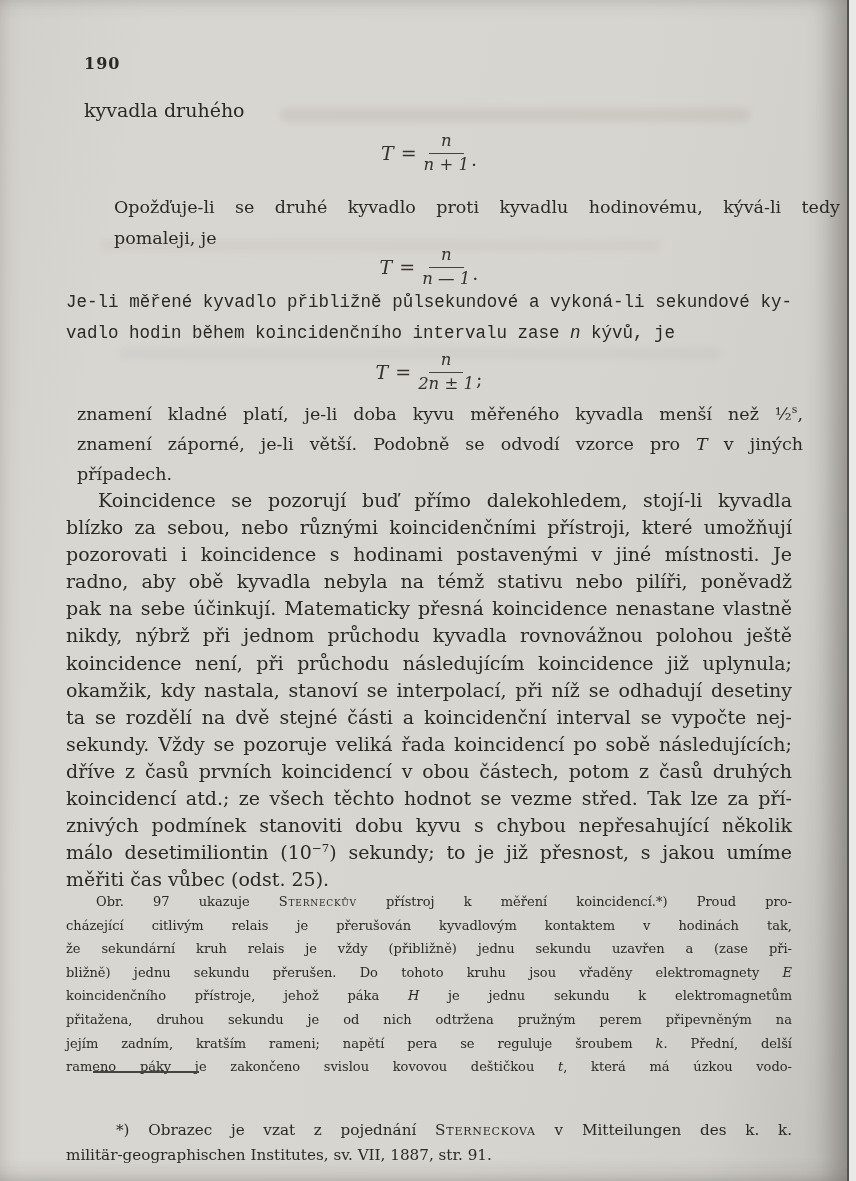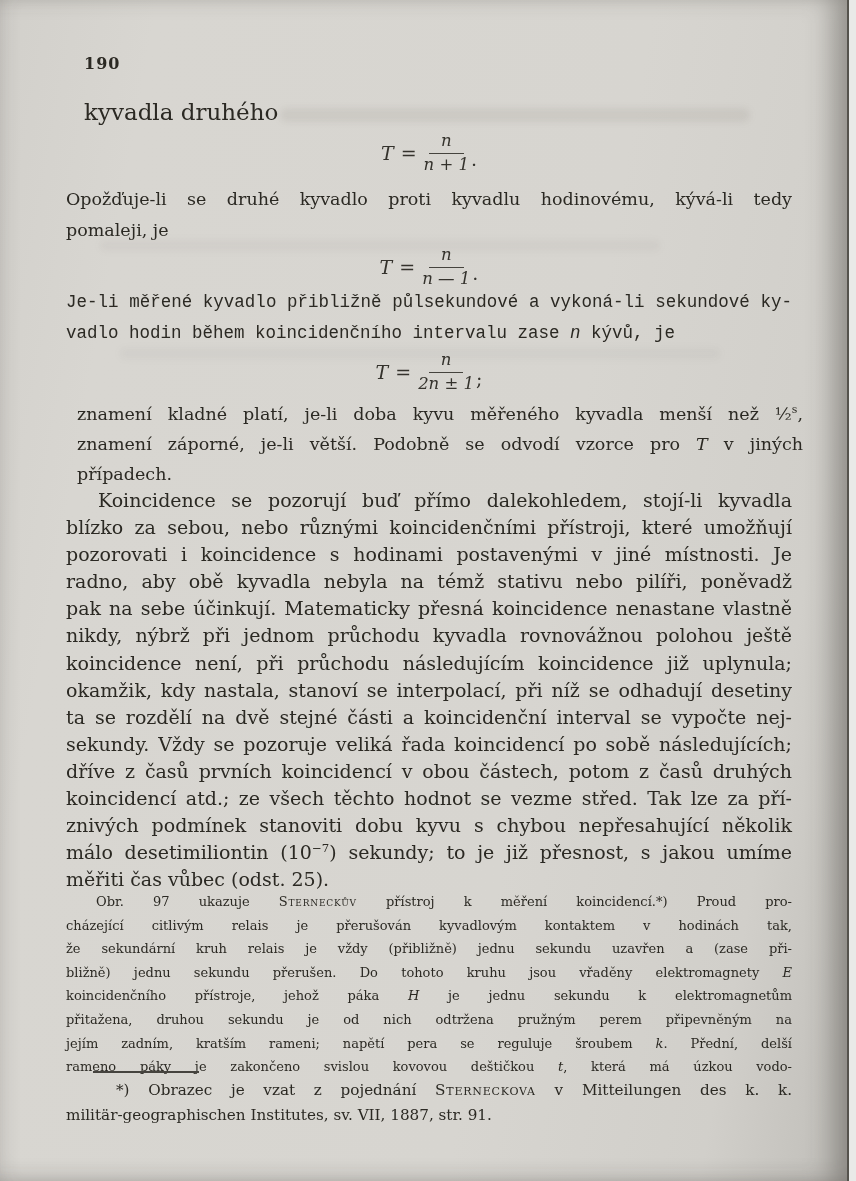--- a/index.html
+++ b/index.html
@@ -30,21 +30,21 @@
   .foot .ln { font-size:15.2px; line-height:24.8px; }
   .ind-32 { text-indent:32px; }
   .ind-30 { text-indent:30px; }
   .ind-50 { text-indent:50px; }
 
   .it { font-style:italic; }
   .sc { font-variant:small-caps; letter-spacing:.8px; }
   .sup { vertical-align:super; font-size:.62em; line-height:0; }
 
   .pagenum { font-size:16px; font-weight:bold; letter-spacing:1px; }
-  .introline { font-size:23px; }
+  .introline { font-size:19px; }
 
   .formula {
     position:absolute; left:66px; width:726px; height:52px;
     display:flex; justify-content:center; align-items:center;
     font-size:19px; font-style:italic; color:#34322c;
   }
   .formula .feq { margin:0 7px; font-style:normal; }
   .frac { display:inline-flex; flex-direction:column; align-items:center; font-size:16.5px; line-height:1.25; }
   .frac .num { padding:0 12px 1px; border-bottom:1.3px solid #45433d; }
   .frac .den { padding-top:1px; }
@@ -68,21 +68,21 @@
 <div class="formula" style="top:127px;">
   <span class="fvar">T</span>
   <span class="feq">=</span>
   <span class="frac">
     <span class="num">n</span>
     <span class="den">n + 1</span>
   </span>
   <span class="fpunct">.</span>
 </div>
 
-<div class="textblock bodysize" style="top:184px;">
+<div class="textblock bodysize" style="top:192px;margin-left:48px;">
   <div class="ln"><span>Opožďuje-li se druhé kyvadlo proti kyvadlu hodinovému, kývá-li tedy</span></div>
   <div class="ln end"><span>pomaleji, je</span></div>
 </div>
 
 <div class="formula" style="top:241px;">
   <span class="fvar">T</span>
   <span class="feq">=</span>
   <span class="frac">
     <span class="num">n</span>
     <span class="den">n — 1</span>
@@ -135,16 +135,16 @@
   <div class="ln"><span>že sekundární kruh relais je vždy (přibližně) jednu sekundu uzavřen a (zase při-</span></div>
   <div class="ln"><span>bližně) jednu sekundu přerušen. Do tohoto kruhu jsou vřaděny elektromagnety </span><span class="it">E</span></div>
   <div class="ln"><span>koincidenčního přístroje, jehož páka </span><span class="it">H</span><span> je jednu sekundu k elektromagnetům</span></div>
   <div class="ln"><span>přitažena, druhou sekundu je od nich odtržena pružným perem připevněným na</span></div>
   <div class="ln"><span>jejím zadním, kratším rameni; napětí pera se reguluje šroubem </span><span class="it">k</span><span>. Přední, delší</span></div>
   <div class="ln"><span>rameno páky je zakončeno svislou kovovou deštičkou </span><span class="it">t</span><span>, která má úzkou vodo-</span></div>
 </div>
 
 <div class="rule" style="left:93px; top:1071px; width:106px;"></div>
 
-<div class="textblock foot" style="top:1078px;">
+<div class="textblock foot" style="top:1118px;">
   <div class="ln ind-50"><span>*) Obrazec je vzat z pojednání </span><span class="sc">Sterneckova</span><span> v Mitteilungen des k. k.</span></div>
   <div class="ln end"><span>militär-geographischen Institutes, sv. VII, 1887, str. 91.</span></div>
 </div>
 
 </body></html>

